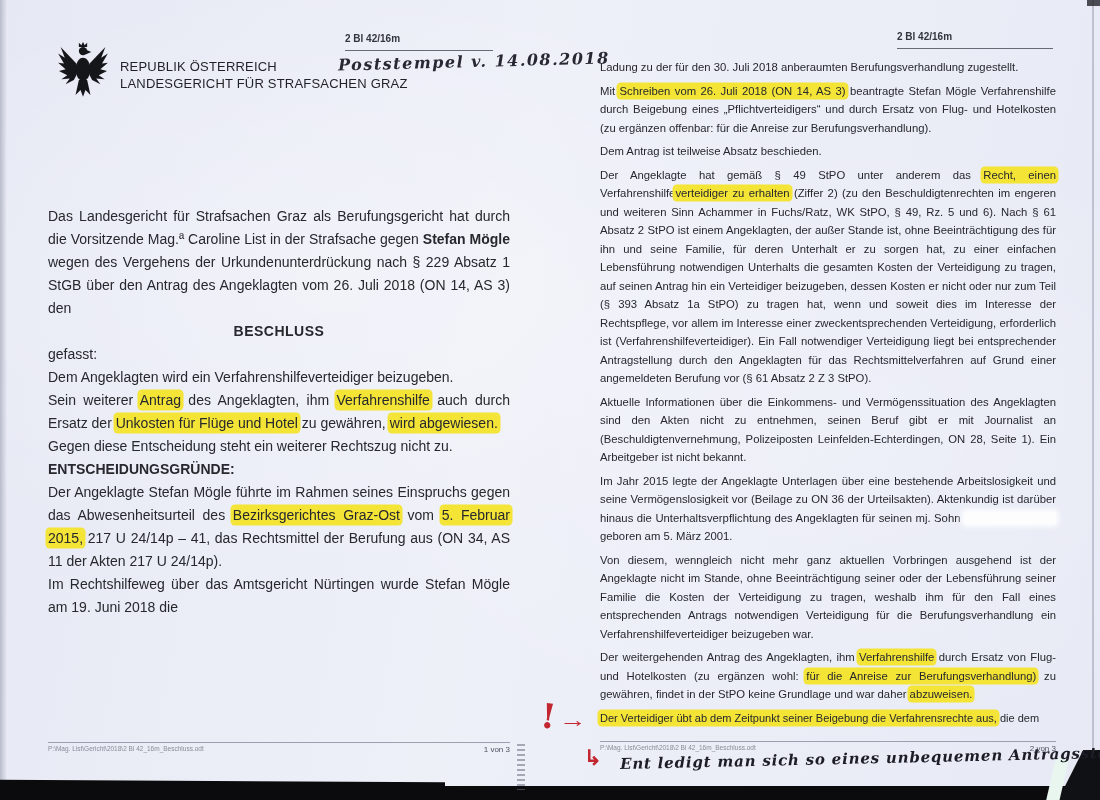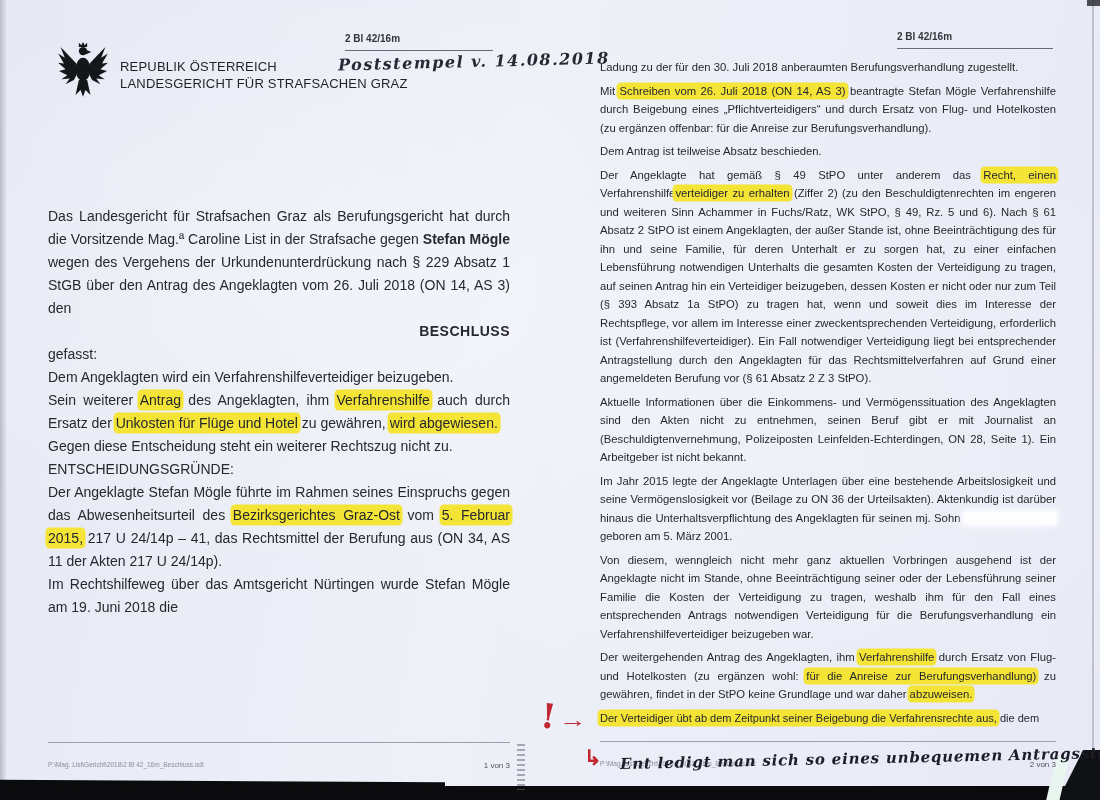--- a/index.html
+++ b/index.html
@@ -39,40 +39,40 @@
     color:#272833; transform:rotate(-1.5deg); white-space:nowrap; }
 
   
   .col { position:absolute; text-align:justify; }
   .col p { margin:0; }
   .col1 { left:48px; top:205px; width:462px; font-size:14px; line-height:23px; }
   .col2 { left:600px; top:58px;  width:456px; font-size:11.3px; line-height:18.5px; }
   .col2 p { margin-top:5px; }
   .col2 p:first-child { margin-top:0; }
 
-  .p-beschluss { margin-top:20px; text-align:right; font-weight:bold; letter-spacing:.5px; }
+  .p-beschluss { margin-top:20px; text-align:center; font-weight:bold; letter-spacing:.5px; }
   .p-gefasst  { margin-top:13px; }
   .p-ruling1  { margin-top:22px; }
   .p-ruling2  { margin-top:5px; }
   .p-rmb-h    { margin-top:45px; font-weight:bold; }
   .p-rmb-t    { margin-top:4px; }
-  .p-eg-h     { margin-top:47px; font-weight:normal; }
+  .p-eg-h     { margin-top:47px; font-weight:bold; }
   .p-eg1      { margin-top:2px; }
   .p-last     { white-space:nowrap; font-size:11px; }
 
   .b { font-weight:bold; }
   .i { }
   .hl { background:#f4e435; box-shadow:0 0 0 2.5px #f4e435; border-radius:2px;
     box-decoration-break:clone; -webkit-box-decoration-break:clone; }
   .redacted { display:inline-block; width:92px; height:12px; vertical-align:-2px;
     background:#fdfdfe; box-shadow:0 0 5px 3px rgba(253,253,254,.95); border-radius:2px; }
 
   
   .pfooter { position:absolute; border-top:1px solid #9aa0b0; display:flex;
-    justify-content:space-between; align-items:flex-start; padding-top:18px; }
+    justify-content:space-between; align-items:flex-start; padding-top:2px; }
   .pfooter1 { left:48px;  top:742px; width:462px; }
   .pfooter2 { left:600px; top:741px; width:456px; }
   .pfooter .path { font-size:6.5px; color:#878d99; filter:blur(.4px); }
   .pfooter .pg { font-size:8px; color:#4d525e; }
 
   
   .red { color:#c22731; }
   .mark-excl { position:absolute; left:541px; top:696px; font-size:34px; font-weight:bold;
     transform:rotate(7deg); font-family:"DejaVu Serif", serif; }
   .mark-arrow { position:absolute; left:562px; top:707px; font-size:22px; font-weight:bold;

